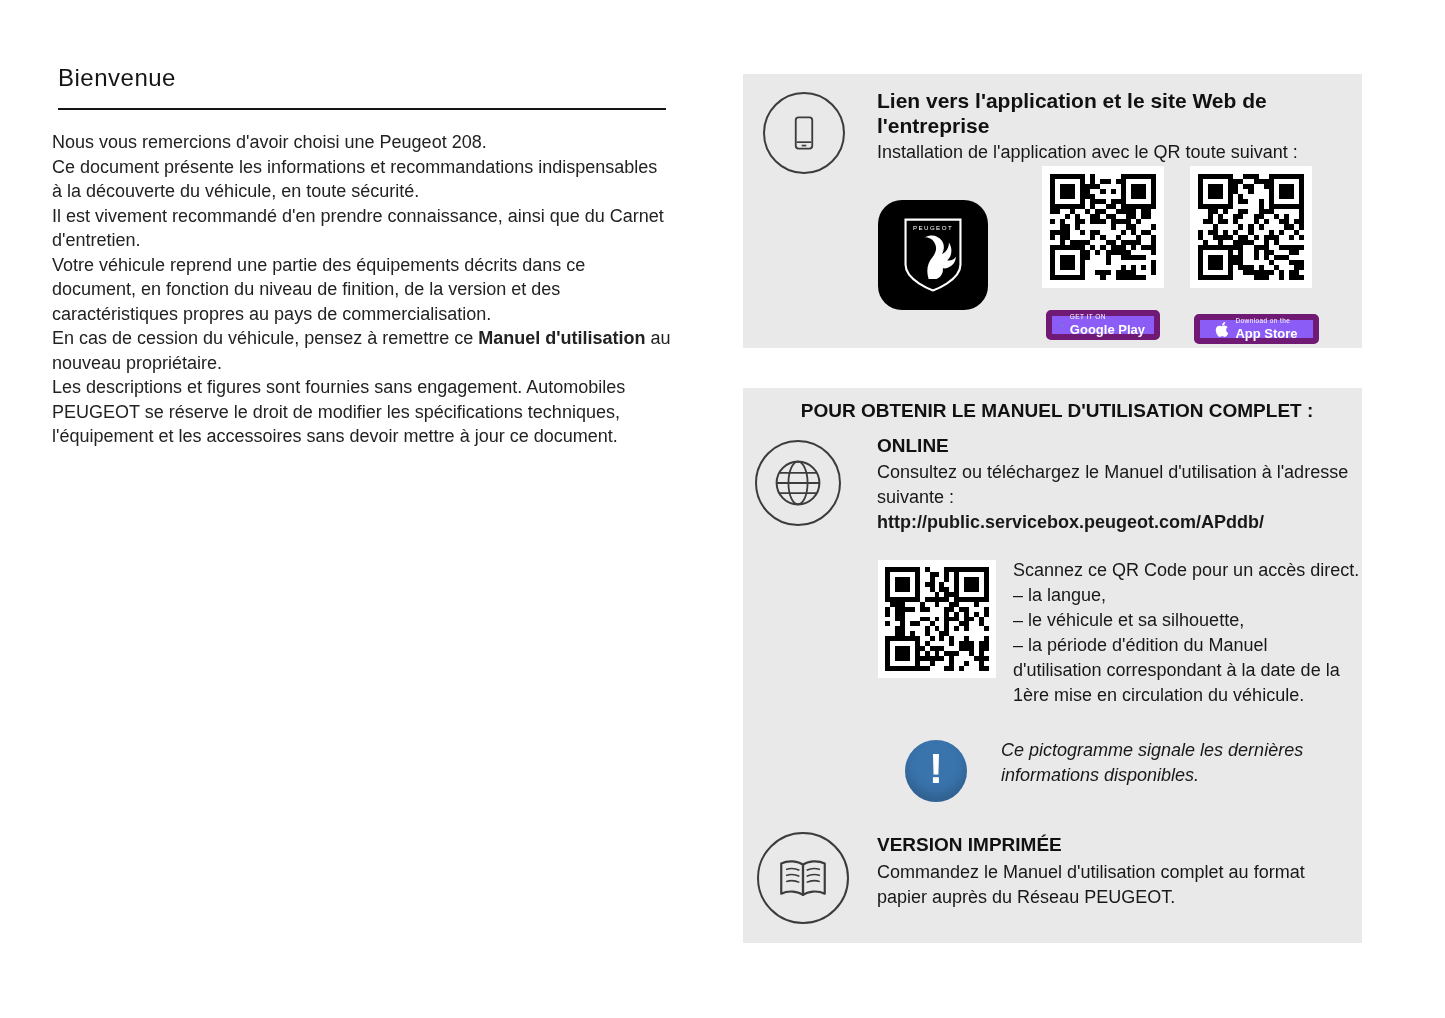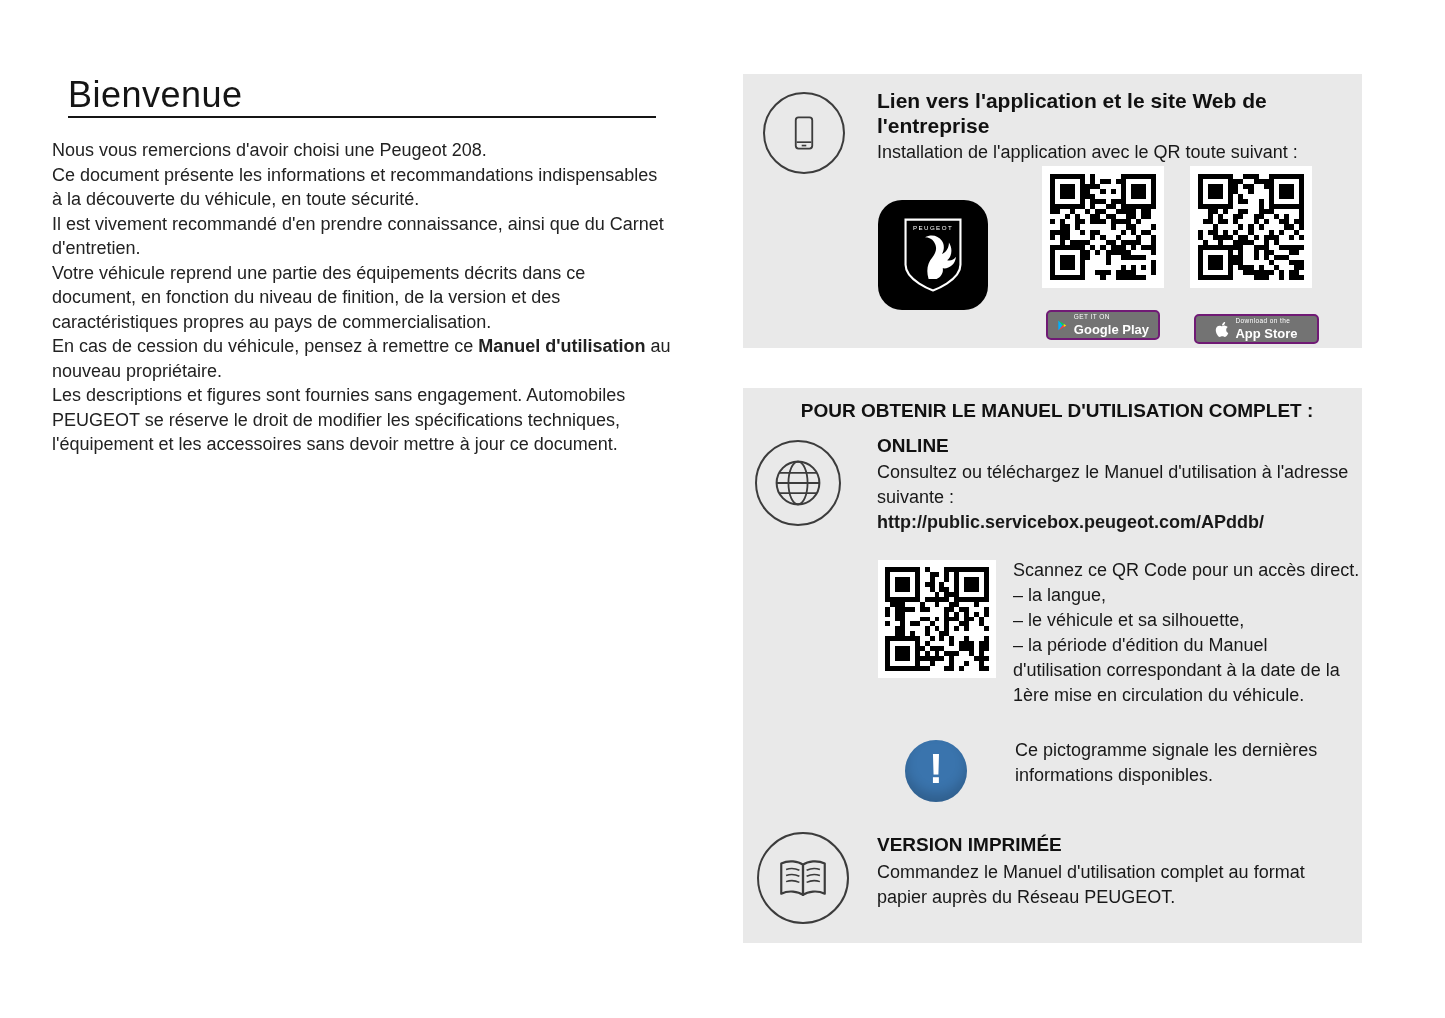--- a/index.html
+++ b/index.html
@@ -8,21 +8,21 @@
     --ink:#1c1c1c;
     --stroke:#3c3c3c;
   }
   *{box-sizing:border-box;}
   html,body{margin:0;padding:0;background:#fff;}
   body{font-family:"Liberation Sans", sans-serif;color:var(--ink);}
   .page{position:relative;width:1445px;height:1018px;background:#fff;overflow:hidden;}
 
   
   .left-col{position:absolute;left:52px;top:58px;width:620px;}
-  .page-title{font-size:36px;font-weight:400;letter-spacing:.5px;margin:16px;
+  .page-title{font-size:24px;font-weight:400;letter-spacing:.5px;margin:6px;padding-bottom:16px;
     border-bottom:2px solid #151515;color:#151515;}
   .body-text{margin-top:20px;font-size:18px;line-height:24.5px;color:#222;}
   .body-text p{margin:0;}
   .body-text strong{font-weight:700;}
 
   
   .gray-box{position:absolute;left:743px;width:619px;background:var(--box-bg);}
   .app-box{top:74px;height:274px;}
   .manual-box{top:388px;height:555px;}
 
@@ -33,40 +33,40 @@
   
   .app-title{position:absolute;left:134px;top:14px;width:468px;font-size:21px;font-weight:700;line-height:25px;color:#111;}
   .app-subtitle{position:absolute;left:134px;top:66px;width:448px;font-size:18px;line-height:25px;color:#181818;}
   .peugeot-app{position:absolute;left:135px;top:126px;width:110px;height:110px;background:#000;border-radius:24px;
     display:flex;align-items:center;justify-content:center;}
   .qr-white{position:absolute;background:#fff;padding:8px;}
   .qr-white svg rect{fill:#000;}
   .qr1{left:299px;top:92px;width:122px;height:122px;}
   .qr2{left:447px;top:92px;width:122px;height:122px;}
   .qr3{left:135px;top:172px;width:118px;height:118px;padding:7px;}
-  .store-badge{position:absolute;height:30px;background:#737373;border:2px solid #701a75;border-radius:5px;
+  .store-badge{position:absolute;height:30px;background:#8b5cf6;border:6px solid #701a75;border-radius:5px;
     display:flex;align-items:center;gap:6px;padding:0 9px;color:#fff;}
   .badge-play{left:303px;top:236px;width:114px;}
   .badge-appstore{left:451px;top:240px;width:125px;justify-content:center;}
   .badge-text{display:flex;flex-direction:column;line-height:1;}
   .badge-tagline{font-size:6.5px;letter-spacing:.4px;margin-bottom:2px;color:#fff;}
   .badge-store{font-size:13px;font-weight:700;color:#fff;white-space:nowrap;}
 
   
   .manual-title{position:absolute;left:19px;top:12px;width:590px;font-size:19px;font-weight:700;color:#111;text-align:center;}
   .online-heading{position:absolute;left:134px;top:47px;font-size:19px;font-weight:700;color:#111;text-align:center;}
   .online-text{position:absolute;left:134px;top:72px;width:472px;font-size:18px;line-height:25px;color:#181818;}
   .online-url{font-weight:700;color:#181818;text-decoration:none;}
   .qr-note{position:absolute;left:270px;top:170px;width:348px;font-size:18px;line-height:25px;color:#181818;}
   .qr-note p{margin:0;}
   .info-circle{position:absolute;left:162px;top:352px;width:62px;height:62px;border-radius:50%;
     background:var(--info-blue);display:flex;align-items:center;justify-content:center;
     box-shadow:inset 0 -8px 12px rgba(0,0,0,.18);}
   .info-glyph{color:#fff;font-size:42px;font-weight:700;line-height:1;transform:translateY(-2px);}
-  .info-text{position:absolute;left:272px;top:350px;width:348px;font-size:18px;line-height:25px;color:#181818;}
+  .info-text{position:absolute;left:258px;top:350px;width:348px;font-size:18px;line-height:25px;color:#181818;font-style:italic;}
   .printed-heading{position:absolute;left:134px;top:446px;font-size:19px;font-weight:700;color:#111;}
   .printed-text{position:absolute;left:134px;top:472px;width:468px;font-size:18px;line-height:25px;color:#181818;}
 
   svg{display:block;}
 </style>
 </head>
 <body>
 
 <div class="page">
 

